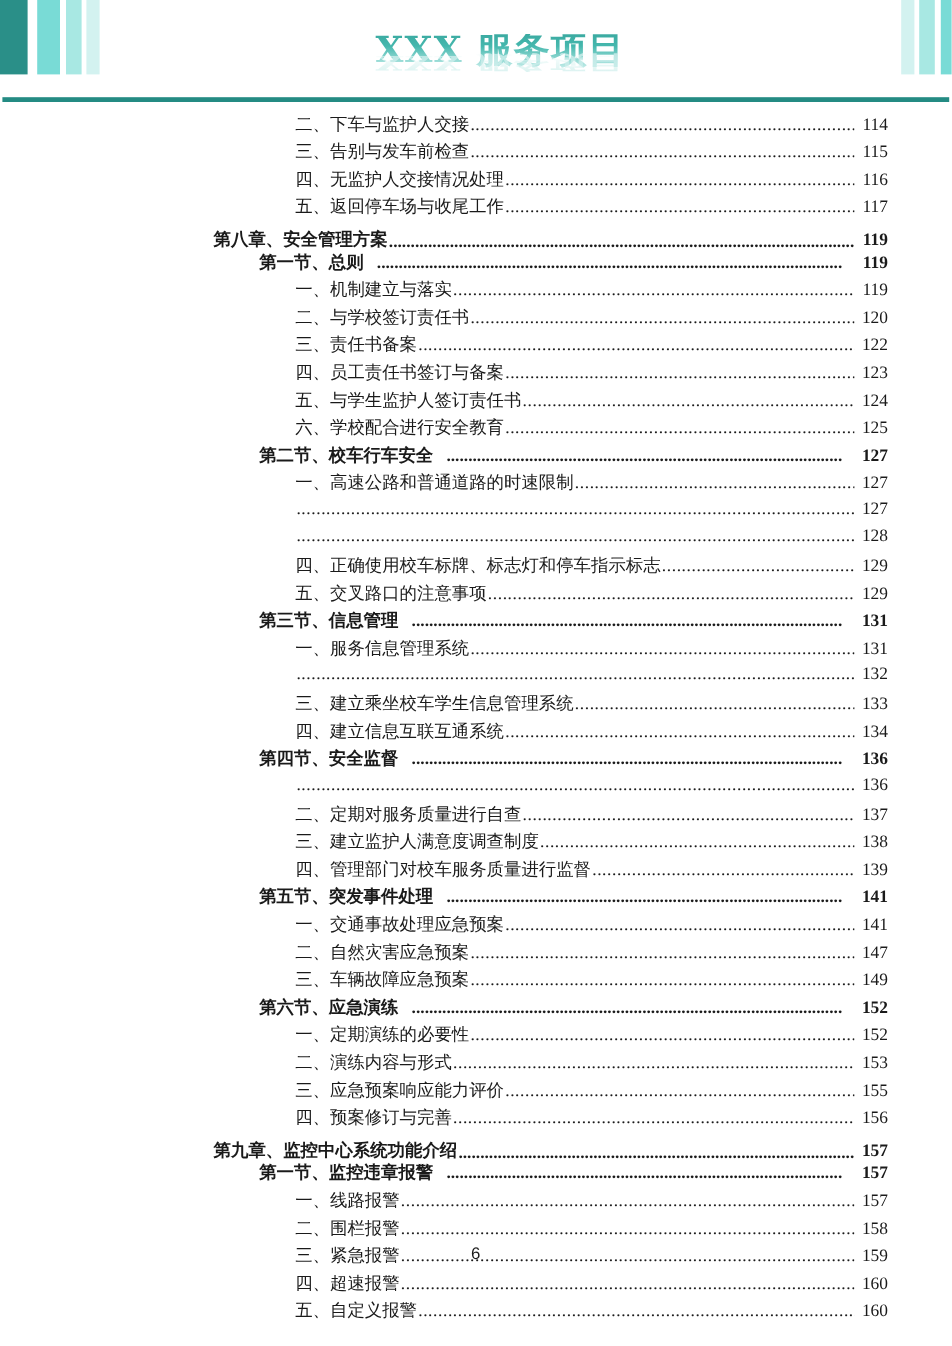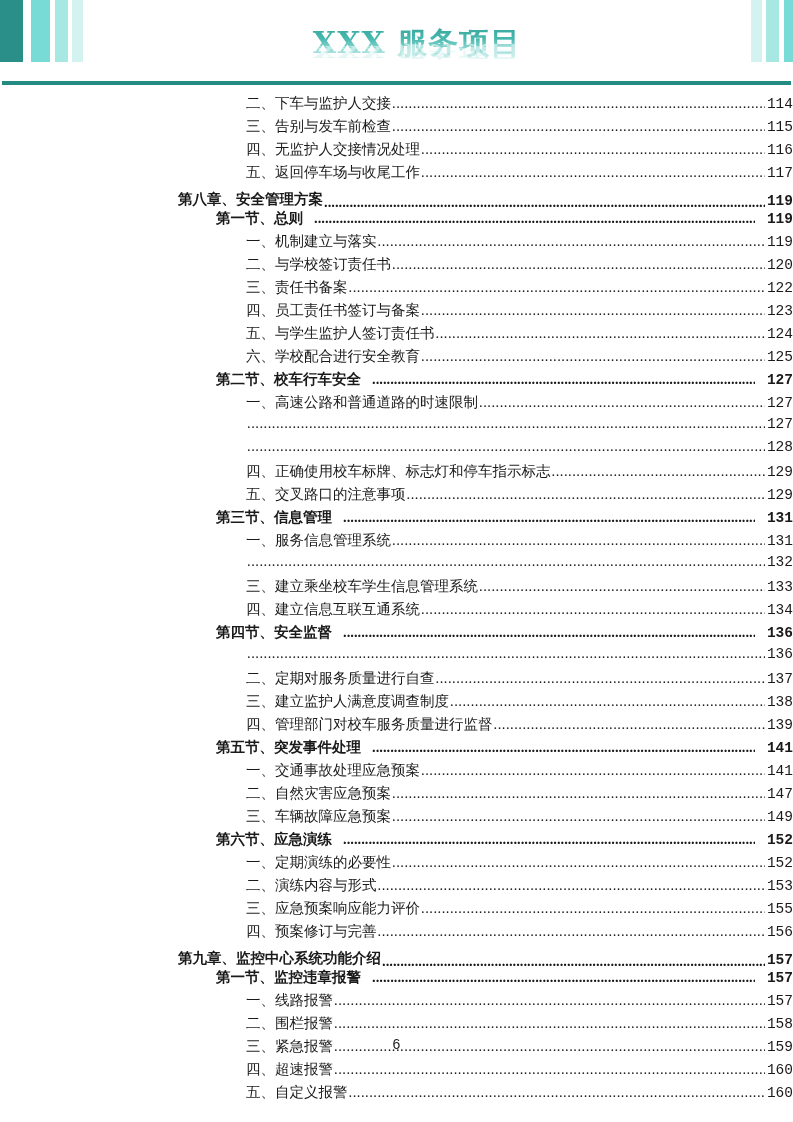--- a/index.html
+++ b/index.html
@@ -95,20 +95,21 @@
     position: absolute;
     left: 0;
     top: 94px;
     width: 793px;
   }
   .toc-row {
     display: flex;
     align-items: baseline;
     height: 23px;
     box-sizing: border-box;
+    padding-right: 53px;
     white-space: nowrap;
     color: #1a1a1a;
   }
   .toc-label {
     flex: 0 0 auto;
     font-size: 14.5px;
   }
   .toc-dots {
     flex: 1 1 auto;
     overflow: hidden;
@@ -116,21 +117,21 @@
     font-size: 14.5px;
     line-height: 1;
     letter-spacing: .5px;
     color: #1a1a1a;
   }
   .toc-page {
     flex: 0 0 auto;
     font-size: 14.5px;
     text-align: right;
     min-width: 27px;
-    font-family: Liberation Mono, monospace;
+    font-family: Liberation Serif, serif;
   }
 
   
   .lvl-1 { padding-left: 178px; font-weight: bold; align-items: flex-end; }
   .lvl-2 { padding-left: 216px; font-weight: bold; gap: 10px; }
   .lvl-3 { padding-left: 246px; font-weight: normal; }
 
   .lvl-1 .toc-dots, .lvl-2 .toc-dots { font-weight: bold; letter-spacing: 0px; }
 
   

